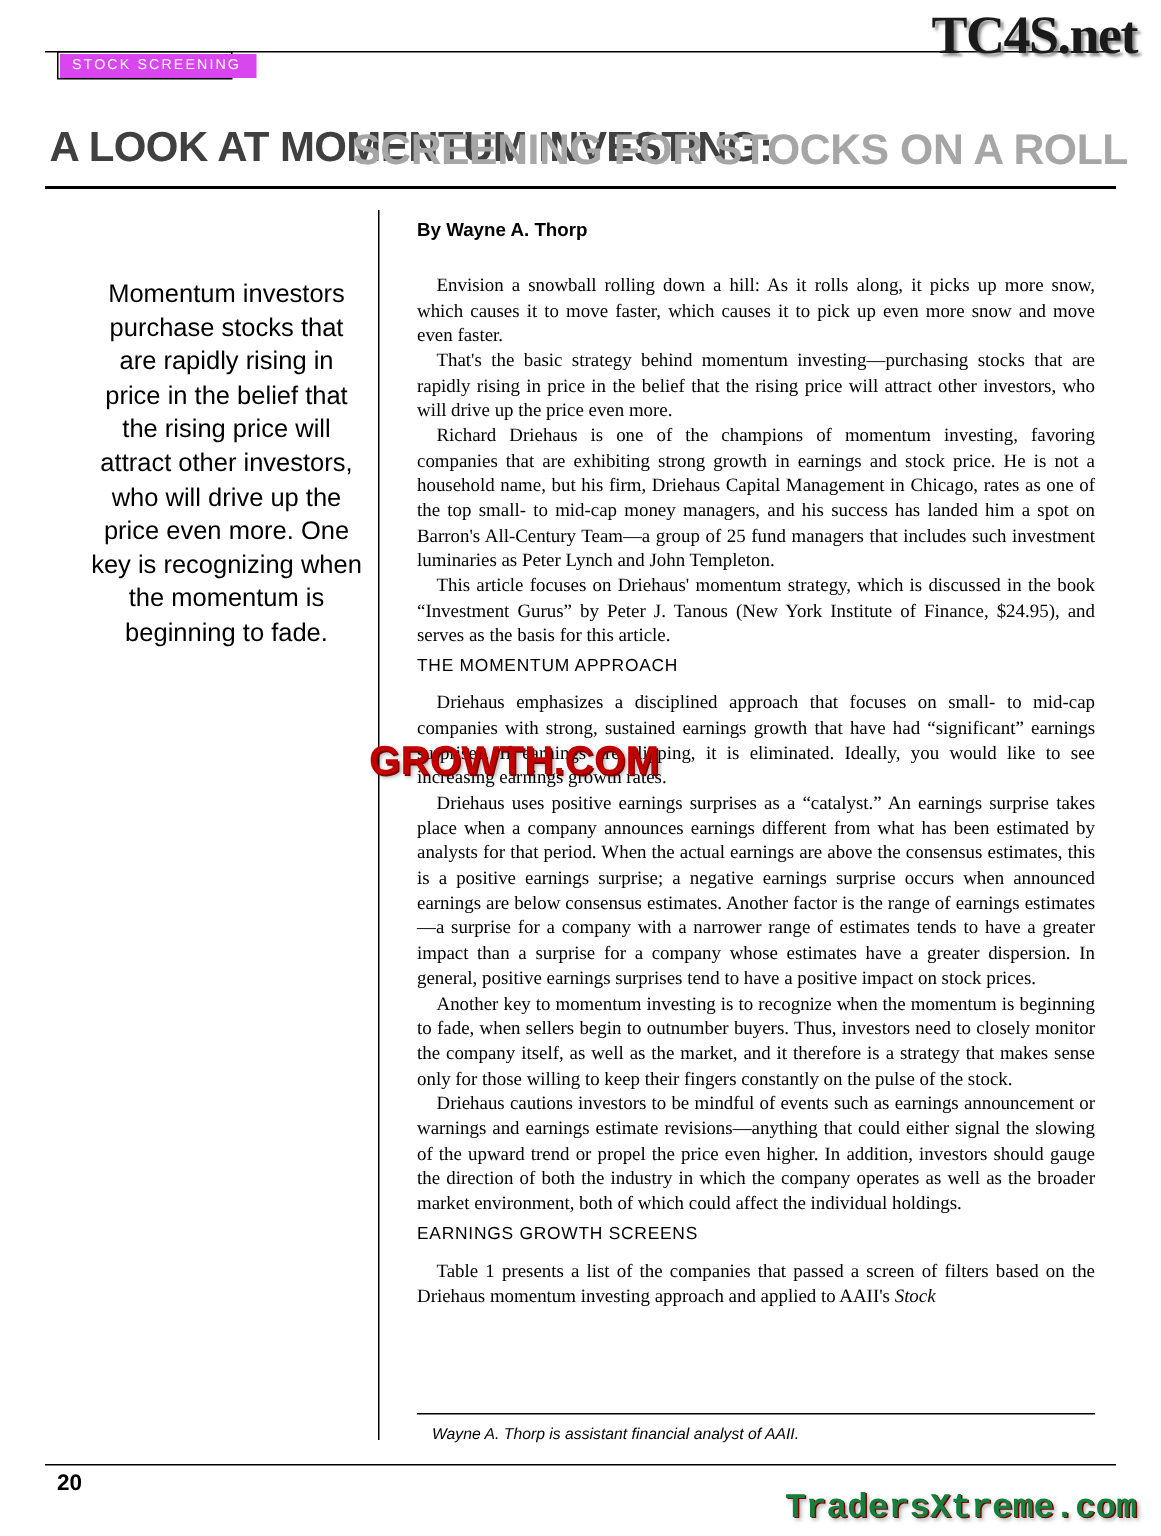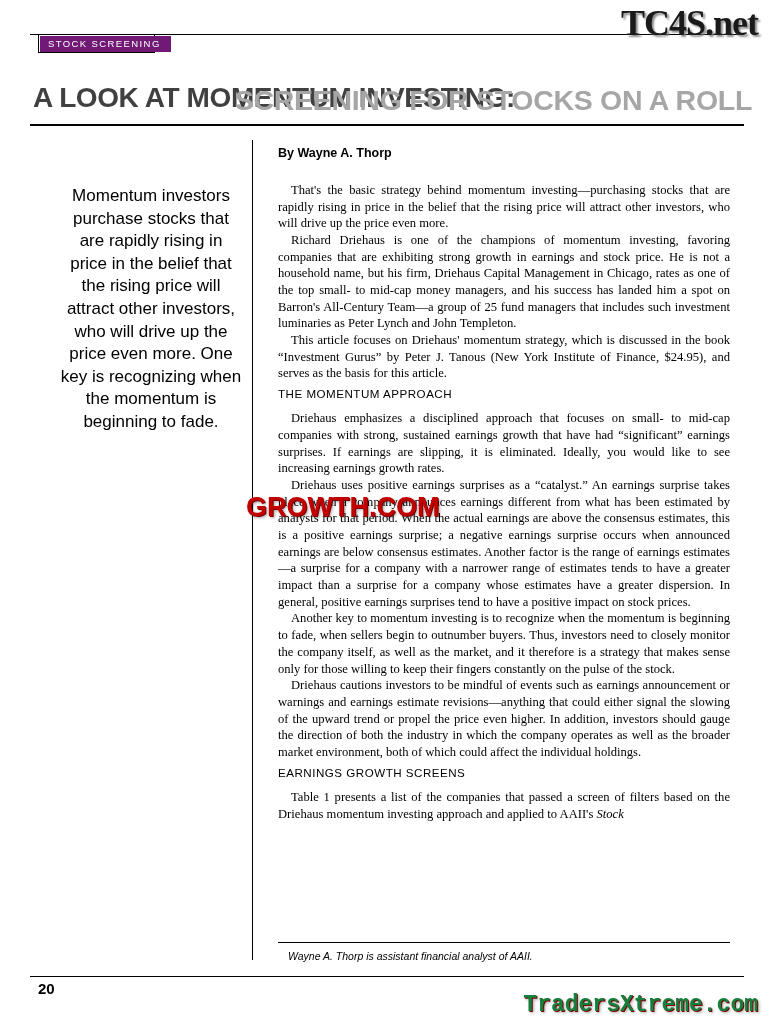--- a/index.html
+++ b/index.html
@@ -57,21 +57,21 @@
     position: absolute;
     left: 30px;
     top: 34px;
     width: 714px;
     border-top: 1px solid #000;
   }
   .kicker {
     position: absolute;
     left: 40px;
     top: 36px;
-    background: #701a75;
+    background: #d946ef;
     color: #ffffff;
     font-family: "Liberation Sans", sans-serif;
     font-size: 9.5px;
     letter-spacing: 1.4px;
     padding: 3px 10px 3px 8px;
     line-height: 1;
   }
   .kicker-box-border {
     position: absolute;
     left: 38px;
@@ -237,20 +237,21 @@
 <div class="subhead">SCREENING FOR STOCKS ON A ROLL</div>
 <div class="head-rule"></div>
 
 <div class="byline">By Wayne A. Thorp</div>
 
 <div class="deck">Momentum investors purchase stocks that are rapidly rising in price in the belief that the rising price will attract other investors, who will drive up the price even more. One key is recognizing when the momentum is beginning to fade.</div>
 
 <div class="v-rule"></div>
 
 <div class="body-col">
+  <p>Envision a snowball rolling down a hill: As it rolls along, it picks up more snow, which causes it to move faster, which causes it to pick up even more snow and move even faster.</p>
   <p>That's the basic strategy behind momentum investing—purchasing stocks that are rapidly rising in price in the belief that the rising price will attract other investors, who will drive up the price even more.</p>
   <p>Richard Driehaus is one of the champions of momentum investing, favoring companies that are exhibiting strong growth in earnings and stock price. He is not a household name, but his firm, Driehaus Capital Management in Chicago, rates as one of the top small- to mid-cap money managers, and his success has landed him a spot on Barron's All-Century Team—a group of 25 fund managers that includes such investment luminaries as Peter Lynch and John Templeton.</p>
   <p>This article focuses on Driehaus' momentum strategy, which is discussed in the book “Investment Gurus” by Peter J. Tanous (New York Institute of Finance, $24.95), and serves as the basis for this article.</p>
 
   <div class="sec-head">THE MOMENTUM APPROACH</div>
 
   <p>Driehaus emphasizes a disciplined approach that focuses on small- to mid-cap companies with strong, sustained earnings growth that have had “significant” earnings surprises. If earnings are slipping, it is eliminated. Ideally, you would like to see increasing earnings growth rates.</p>
   <p>Driehaus uses positive earnings surprises as a “catalyst.” An earnings surprise takes place when a company announces earnings different from what has been estimated by analysts for that period. When the actual earnings are above the consensus estimates, this is a positive earnings surprise; a negative earnings surprise occurs when announced earnings are below consensus estimates. Another factor is the range of earnings estimates—a surprise for a company with a narrower range of estimates tends to have a greater impact than a surprise for a company whose estimates have a greater dispersion. In general, positive earnings surprises tend to have a positive impact on stock prices.</p>
   <p>Another key to momentum investing is to recognize when the momentum is beginning to fade, when sellers begin to outnumber buyers. Thus, investors need to closely monitor the company itself, as well as the market, and it therefore is a strategy that makes sense only for those willing to keep their fingers constantly on the pulse of the stock.</p>
   <p>Driehaus cautions investors to be mindful of events such as earnings announcement or warnings and earnings estimate revisions—anything that could either signal the slowing of the upward trend or propel the price even higher. In addition, investors should gauge the direction of both the industry in which the company operates as well as the broader market environment, both of which could affect the individual holdings.</p>

